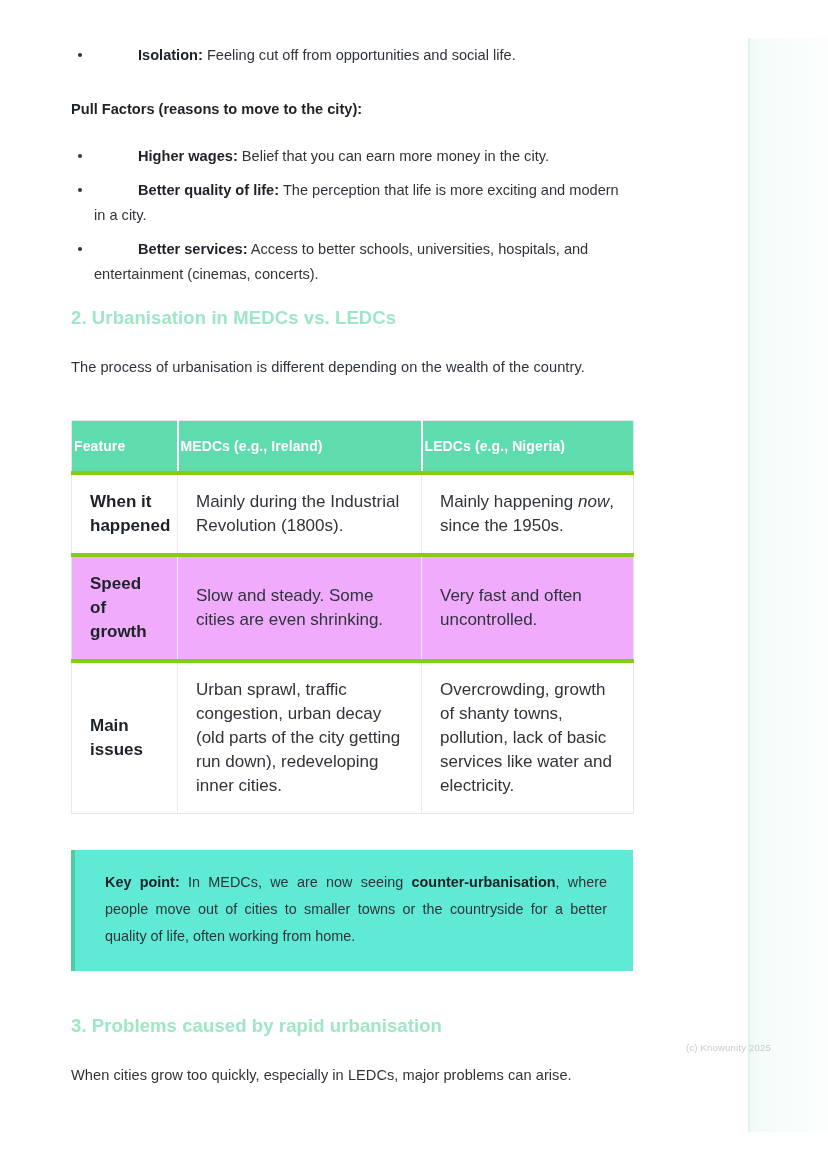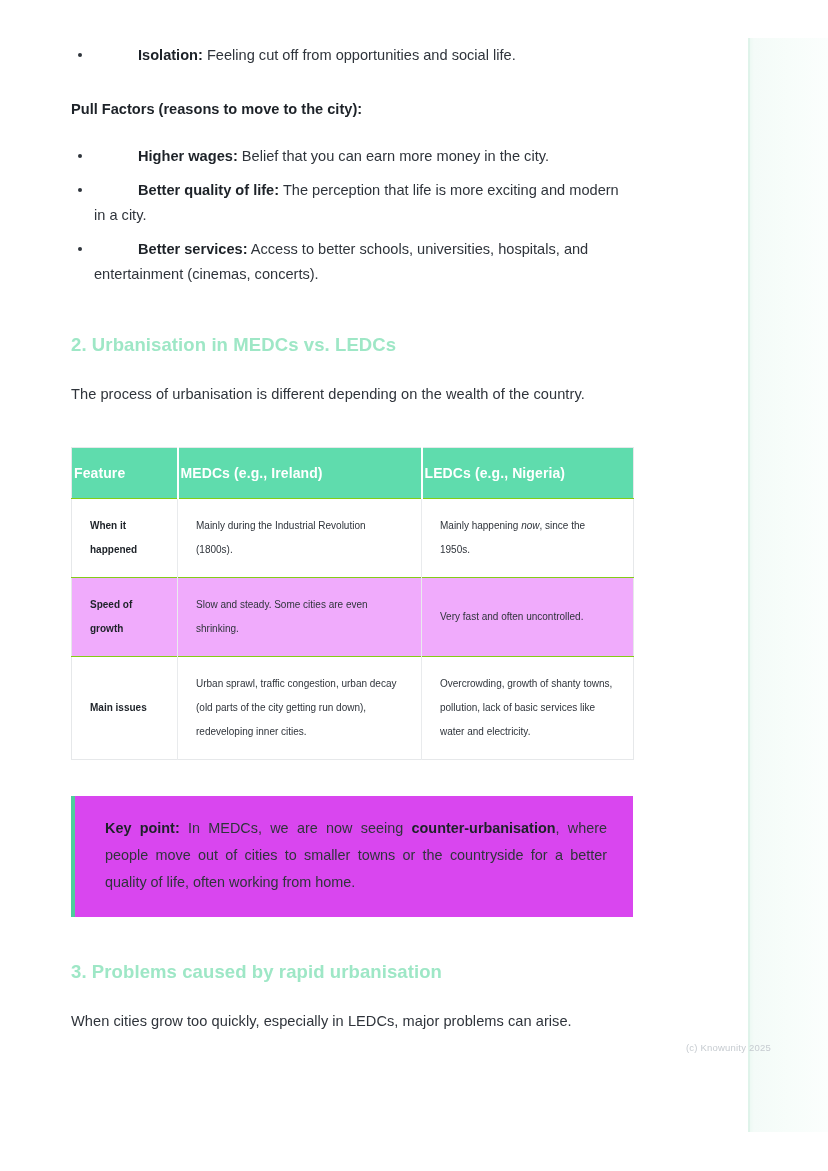--- a/index.html
+++ b/index.html
@@ -119,39 +119,39 @@
     font-weight: 600;
     text-align: left;
     padding: 17px 2px;
     border-right: 2px solid #ffffff;
     letter-spacing: 0.1px;
     vertical-align: middle;
   }
   table.cmp thead th:last-child { border-right: none; }
 
   table.cmp tbody td {
-    font-size: 10px;
+    font-size: 17px;
     line-height: 24px;
     color: #2f343b;
     padding: 15px 18px;
-    border-top: 1px solid #84cc16;
+    border-top: 4px solid #84cc16;
     border-right: 1px solid #e9ebed;
     vertical-align: middle;
   }
   table.cmp tbody td:last-child { border-right: none; }
   table.cmp tbody td.rowhead {
     font-weight: 700;
     color: #1d2228;
   }
   table.cmp tbody tr.alt td { background: #f0abfc; }
   table.cmp tbody td em { font-style: italic; }
 
   
   .callout {
-    background: #d946ef;
+    background: #5eead4;
     border-left: 4px solid #4ecd9b;
     padding: 19px 26px 21px 30px;
     width: 562px;
     box-sizing: border-box;
   }
   .callout .ctext {
     font-size: 14.4px;
     line-height: 27px;
     color: #2f343b;
     text-align: justify;
@@ -190,21 +190,21 @@
         <span class="dot"></span><b>Higher wages:</b><span> Belief that you can earn more money in the city.</span>
       </li>
       <li>
         <span class="dot"></span><b>Better quality of life:</b><span> The perception that life is more exciting and modern in a city.</span>
       </li>
       <li>
         <span class="dot"></span><b>Better services:</b><span> Access to better schools, universities, hospitals, and entertainment (cinemas, concerts).</span>
       </li>
     </ul>
 
-    <h2 class="section-heading" style="margin-top:45px;">2. Urbanisation in MEDCs vs. LEDCs</h2>
+    <h2 class="section-heading" style="margin-top:18px;">2. Urbanisation in MEDCs vs. LEDCs</h2>
 
     <p class="para justify" style="margin-top:24px;">The process of urbanisation is different depending on the wealth of the country.</p>
 
     <table class="cmp" style="margin-top:40px;">
       <colgroup>
           <col class="c1">
           <col class="c2">
           <col class="c3">
         </colgroup>
       <thead>

